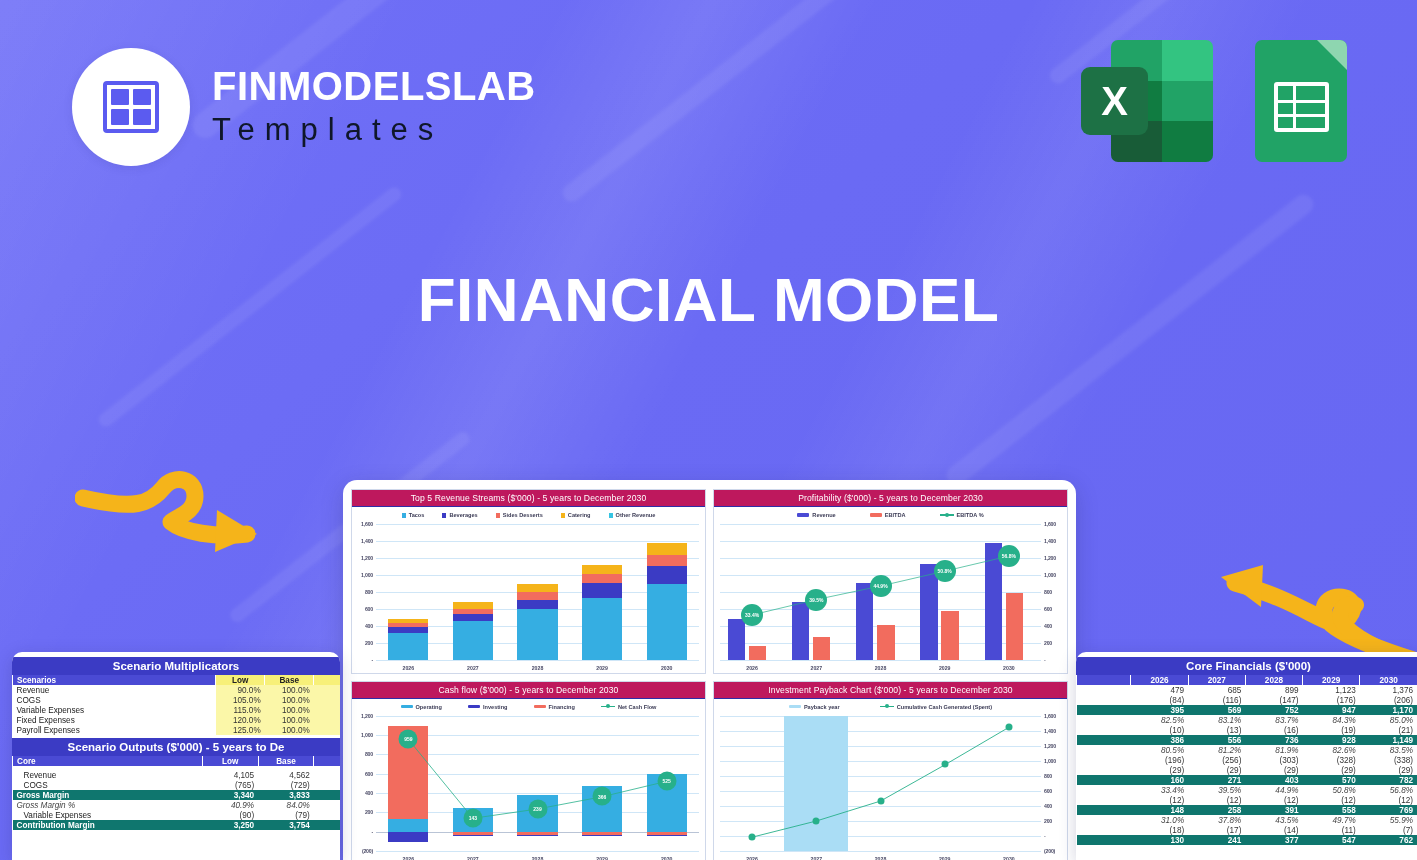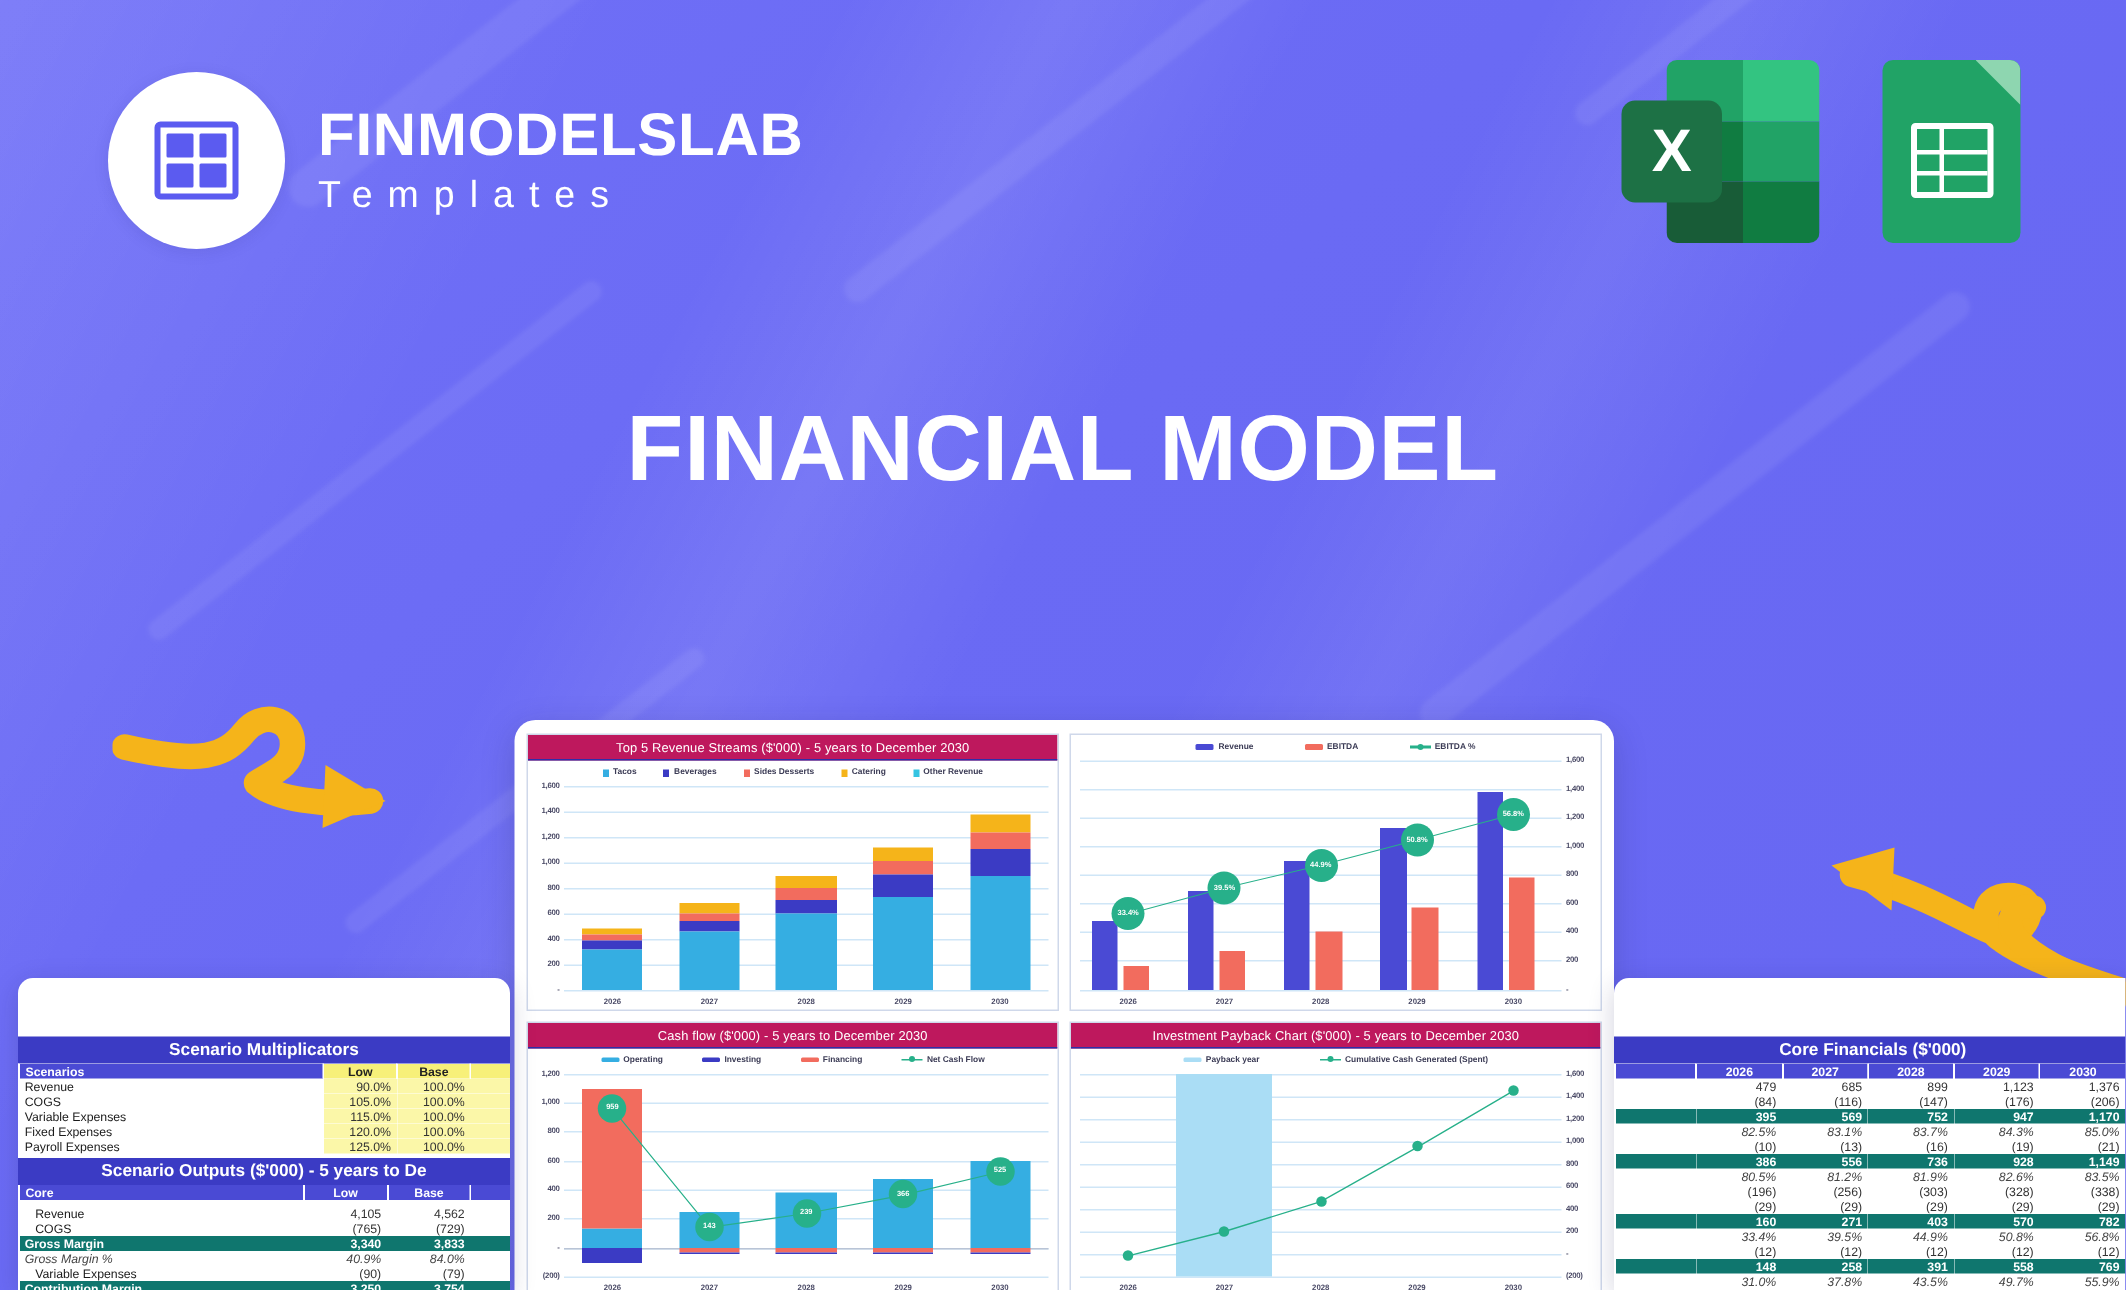--- a/index.html
+++ b/index.html
@@ -46,21 +46,21 @@
     gap: 4px; padding: 4px; background: #fff;
   }
   .logo-grid span { background: #5b5bf0; border-radius: 1px; }
   .logo-text { display: flex; flex-direction: column; }
   .logo-name {
     font-size: 40px; font-weight: bold; color: #ffffff;
     letter-spacing: 0.5px; line-height: 1.0; white-space: nowrap;
     position: relative;
   }
   .logo-sub {
-    font-size: 25px; color: #ffffff; letter-spacing: 10px;
+    font-size: 31px; color: #0f172a; letter-spacing: 10px;
     margin-top: 6px; font-weight: 400;
   }
 
   
   .app-icons { position: absolute; right: 70px; top: 40px; display: flex; gap: 42px; align-items: flex-start; }
   .xls-icon { position: relative; width: 132px; height: 122px; }
   .xls-sheet {
     position: absolute; left: 30px; top: 0; width: 102px; height: 122px;
     border-radius: 7px; overflow: hidden;
     display: grid; grid-template-columns: 1fr 1fr; grid-template-rows: 1fr 1fr 1fr;
@@ -162,21 +162,21 @@
   
   .tbl-card {
     position: absolute; background: #ffffff;
     box-shadow: 0 4px 18px rgba(30,30,90,0.20);
     overflow: hidden;
   }
   .tbl-left { left: 12px; top: 652px; width: 328px; height: 208px; border-radius: 10px 10px 0 0; padding: 5px 0 0 0; }
   .tbl-right { left: 1076px; top: 652px; width: 341px; height: 208px; border-radius: 10px 0 0 0; padding: 5px 0 0 0; }
   .tbl-head {
     background: #3b3bc4; color: #fff; font-size: 11.5px; font-weight: bold;
-    text-align: center; padding: 3px 6px; white-space: nowrap; overflow: hidden; margin-top: 34px;
+    text-align: center; padding: 3px 6px; white-space: nowrap; overflow: hidden;
   }
   .tbl-head.right-al { text-align: center; padding-left: 10px; }
   table.grid { width: 100%; border-collapse: collapse; table-layout: fixed; }
   table.grid td, table.grid th { font-size: 8.2px; padding: 0.5px 4px; white-space: nowrap; overflow: hidden; }
   .sub-head th {
     background: #4a4ad4; color: #fff; font-weight: bold; font-size: 8.6px;
     text-align: center; padding: 2px 4px; border-left: 1px solid #fff;
   }
   .sub-head th.lbl { text-align: left; }
   .sub-head-y th.val { background: #f7f079; color: #222; border-left: 1px solid #fff; }
@@ -335,20 +335,21 @@
             <div class="bseg" style="height:10.174418604651162%; background:#f5b41a"></div>
             <div class="bseg" style="height:9.811046511627906%; background:#f26c5e"></div>
             <div class="bseg" style="height:14.898255813953487%; background:#3b3bc4"></div>
             <div class="bseg" style="height:65.11627906976744%; background:#35aee2"></div>
           </div>
         </div>
     </div>
   </div>
 
   <div class="panel">
+    <div class="panel-title">Profitability ($'000) - 5 years to December 2030</div>
     <div class="legend" style="gap:34px">
       <span class="legend-item">
         <i class="lg-bar" style="background:#4a4ad4"></i>
         <span>Revenue</span>
       </span>
       <span class="legend-item">
         <i class="lg-bar" style="background:#f26c5e"></i>
         <span>EBITDA</span>
       </span>
       <span class="legend-item">

